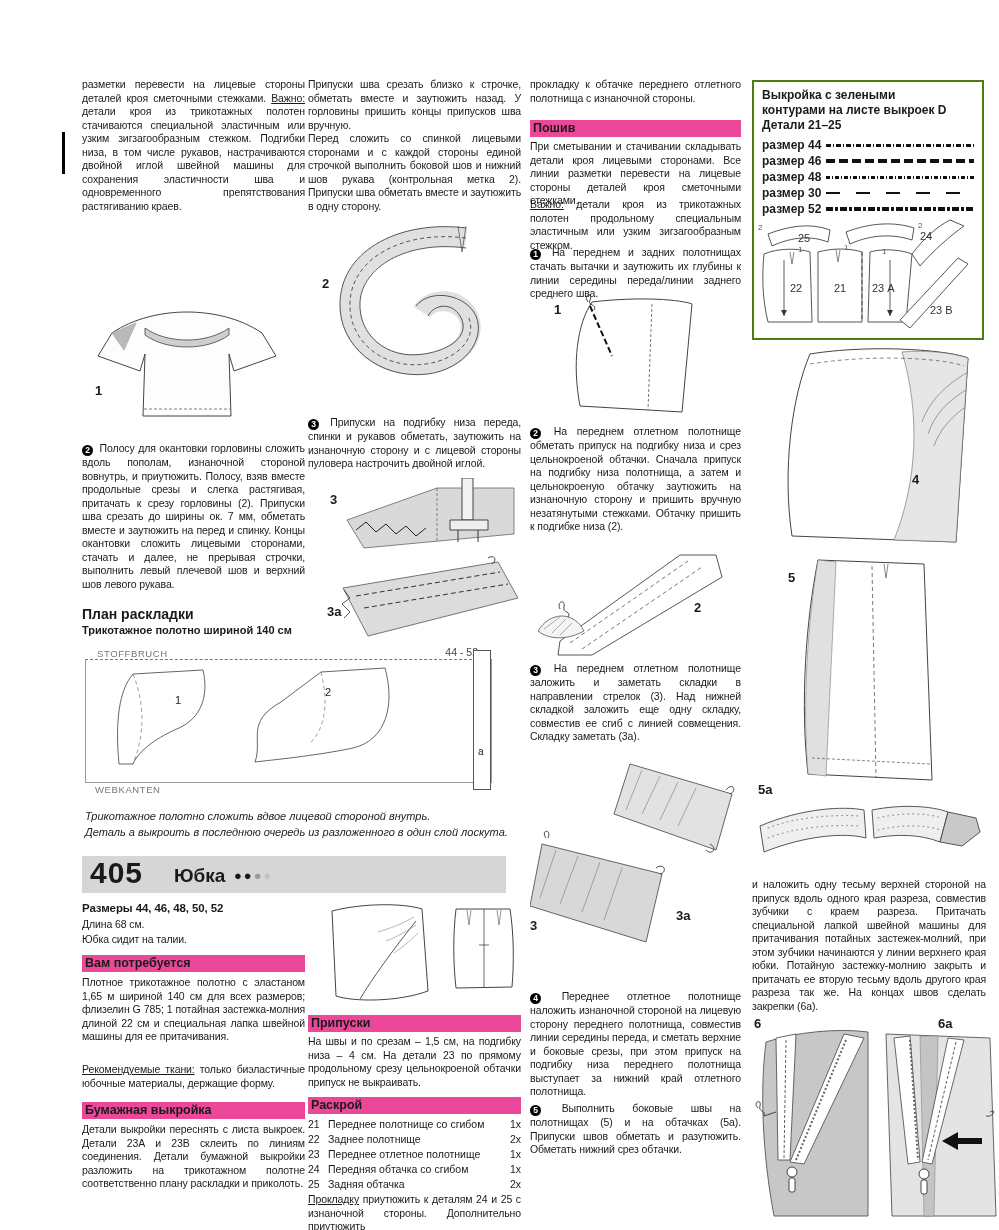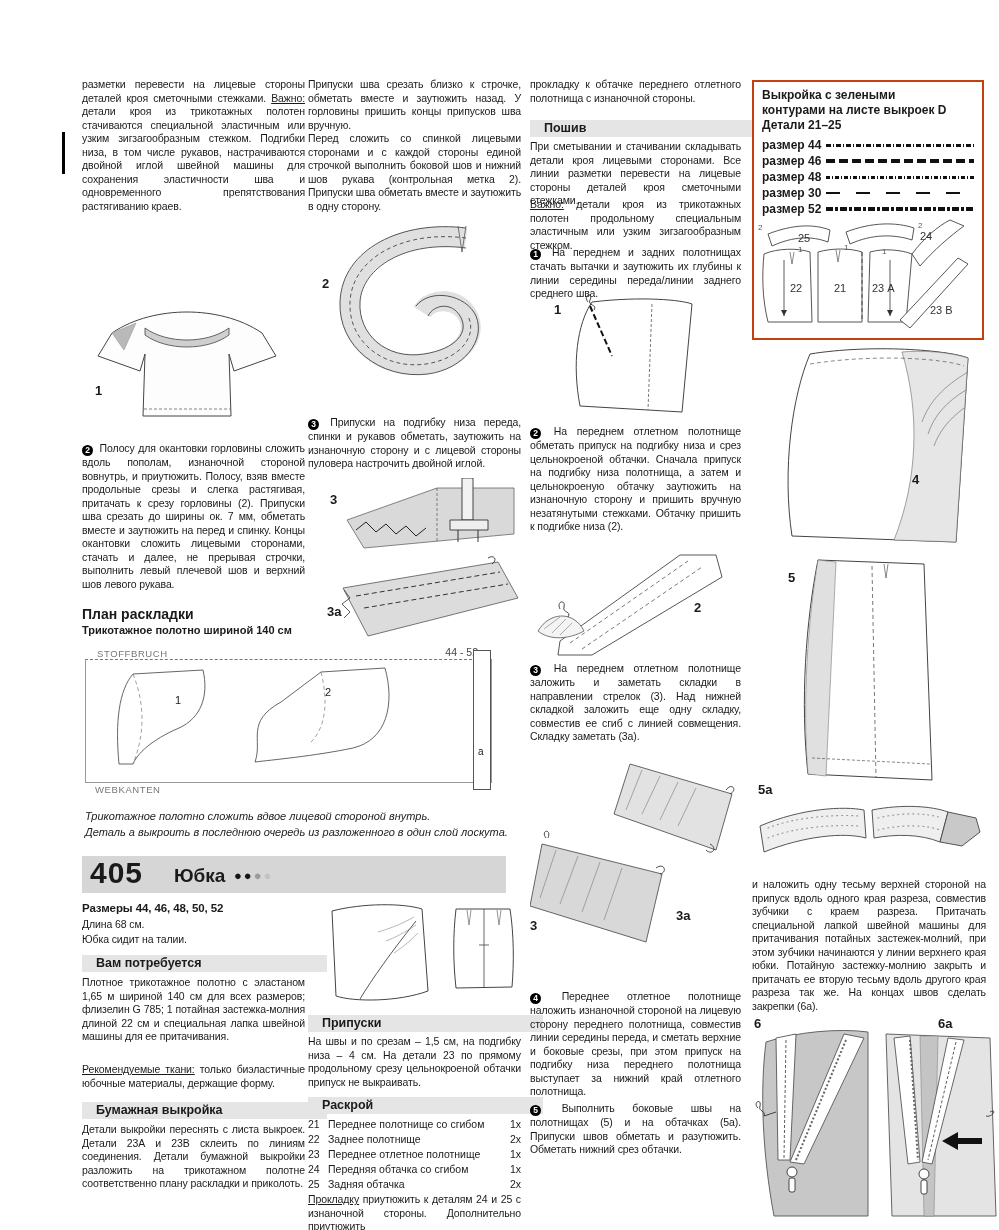--- a/index.html
+++ b/index.html
@@ -2,37 +2,37 @@
 <html><head>
 <meta charset="utf-8">
 <style>
   html,body{margin:0;padding:0;background:#fff;}
   .page{position:relative;width:999px;height:1230px;background:#ffffff;
         font-family:"Liberation Sans",sans-serif;color:#1a1a1a;overflow:hidden;margin-top:40px;}
   .abs{position:absolute;}
   .col{position:absolute;top:0;height:1230px;}
   .p{font-size:10.5px;line-height:13.5px;text-align:justify;letter-spacing:-0.1px;}
   .u{text-decoration:underline;}
-  .hbar{background:#e5e5e5;font-size:12.5px;font-weight:bold;line-height:17px;padding:0 14px;}
+  .hbar{background:#ec4899;font-size:12.5px;font-weight:bold;line-height:17px;padding:0 3px;}
   .stepnum{display:inline-block;width:11px;height:11px;border-radius:50%;background:#000;color:#fff;
            font-size:8.5px;font-weight:bold;line-height:11px;text-align:center;margin-right:3px;vertical-align:-1px;}
   .figlab{font-size:13px;font-weight:bold;}
   .planTitle{font-size:14px;font-weight:bold;}
   .planSub{font-size:11px;font-weight:bold;}
   .smallgray{font-size:9.5px;color:#777;letter-spacing:0.6px;}
   .inote{font-size:11px;font-style:italic;line-height:16px;color:#222;}
   .modelbar{background:#d6d6d6;height:37px;}
   .modelnum{font-size:30px;font-weight:800;letter-spacing:1px;}
   .modelname{font-size:19px;font-weight:bold;}
   .dots span{font-size:13px;letter-spacing:2px;}
   .d1,.d2{color:#161616}.d3{color:#9a9a9a}.d4{color:#c2c2c2}
   .bold{font-weight:bold;}
   .cutrow{display:flex;font-size:10.5px;line-height:15px;}
   .cutrow .n{width:20px;}.cutrow .nm{flex:1;}.cutrow .q{width:20px;text-align:right;}
-  .boxb{border:2px solid #c2410c;background:#fff;}
+  .boxb{border:2px solid #4d7c0f;background:#fff;}
   .boxt{font-size:12px;font-weight:bold;line-height:15px;}
   .szrow{position:absolute;display:flex;align-items:center;width:212px;left:8px;}
   .szlab{font-size:12px;font-weight:bold;width:64px;}
   .szline{flex:1;}
   .s44{height:3px;background:repeating-linear-gradient(90deg,#111 0 5px,transparent 5px 7px,#111 7px 8px,transparent 8px 10px);}
   .s46{height:4px;background:repeating-linear-gradient(90deg,#111 0 9px,transparent 9px 13px);}
   .s48{height:3px;background:repeating-linear-gradient(90deg,#111 0 4px,transparent 4px 6px,#111 6px 7px,transparent 7px 9px);}
   .s50{height:2px;background:repeating-linear-gradient(90deg,#111 0 14px,transparent 14px 30px);}
   .s52{height:4px;background:repeating-linear-gradient(90deg,#111 0 7px,transparent 7px 9px,#111 9px 12px,transparent 12px 14px);}
   .footer{font-size:14px;color:#888;text-align:center;}

